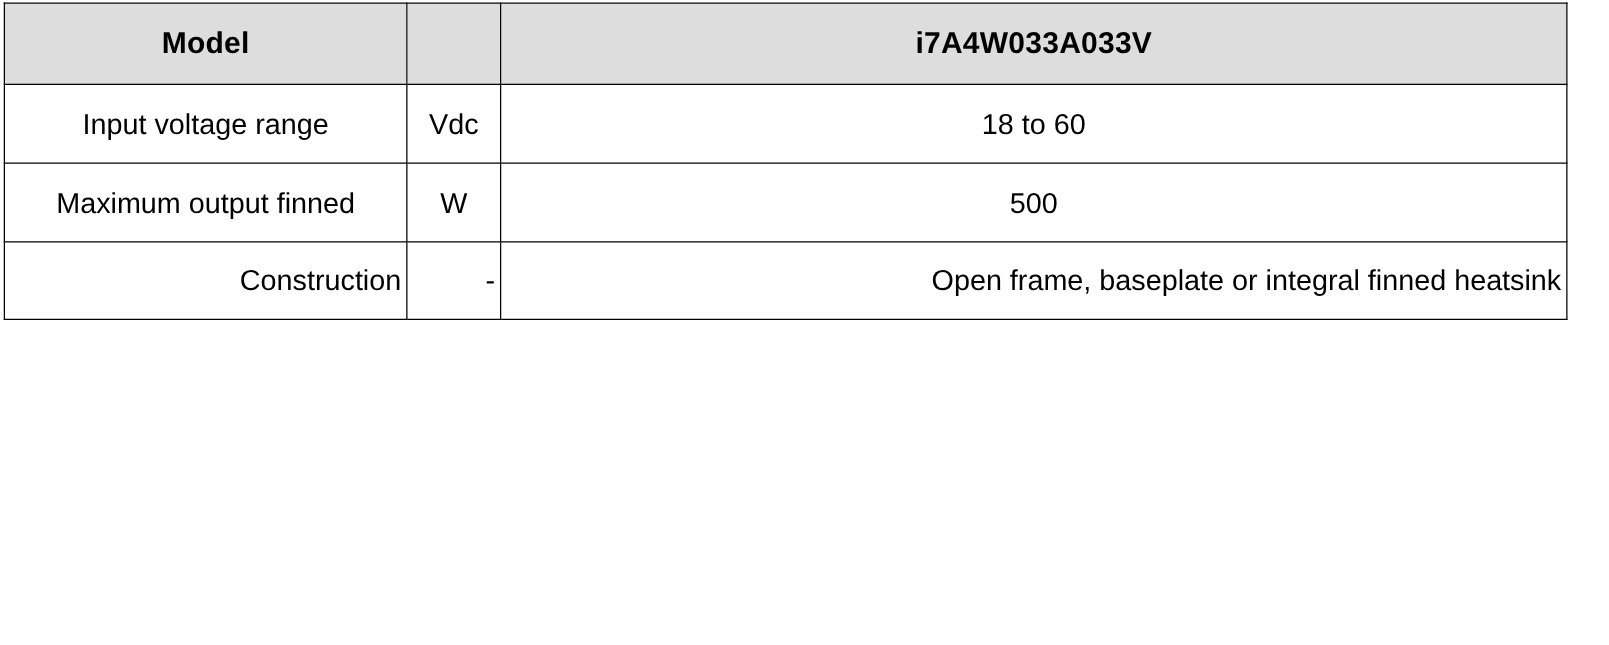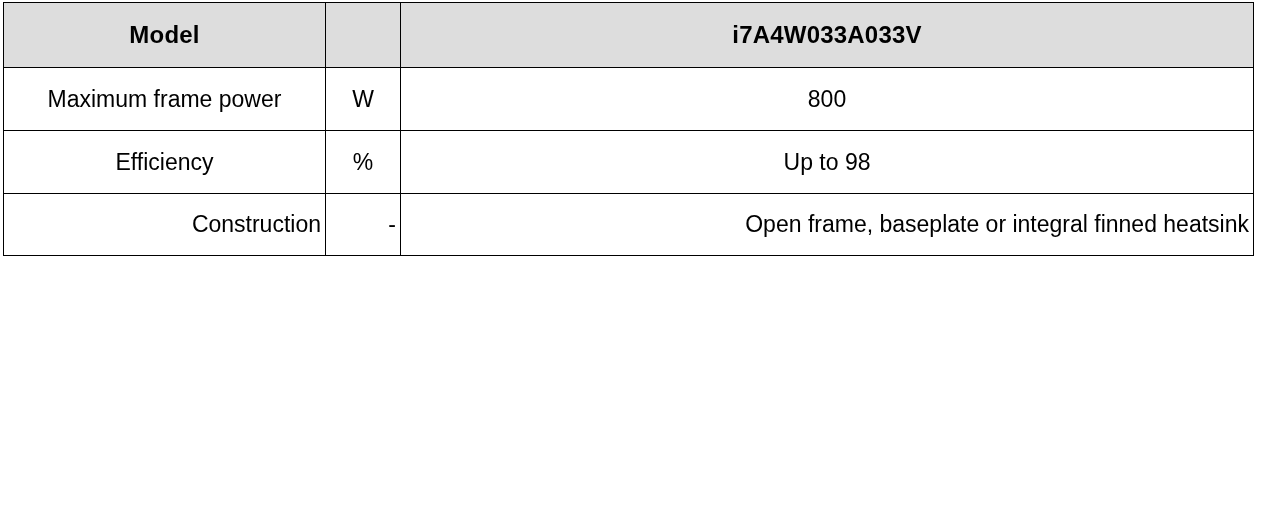--- a/index.html
+++ b/index.html
@@ -75,28 +75,28 @@
     </colgroup>
     <thead>
       <tr class="header-row">
         <th class="model-label">Model</th>
         <th class="header-unit-blank"></th>
         <th class="model-value">i7A4W033A033V</th>
       </tr>
     </thead>
     <tbody id="table-body">
         <tr class="data-row">
-          <td class="param-cell">Maximum frame power</td>
-          <td class="unit-cell">W</td>
-          <td class="value-cell">800</td>
+          <td class="param-cell">Input voltage range</td>
+          <td class="unit-cell">Vdc</td>
+          <td class="value-cell">18 to 60</td>
         </tr>
         <tr class="data-row">
-          <td class="param-cell">Efficiency</td>
-          <td class="unit-cell">%</td>
-          <td class="value-cell">Up to 98</td>
+          <td class="param-cell">Maximum output finned</td>
+          <td class="unit-cell">W</td>
+          <td class="value-cell">500</td>
         </tr>
         <tr class="data-row">
           <td class="param-cell">Construction</td>
           <td class="unit-cell">-</td>
           <td class="value-cell">Open frame, baseplate or integral finned heatsink</td>
         </tr>
       </tbody>
   </table>
 </div>
 

